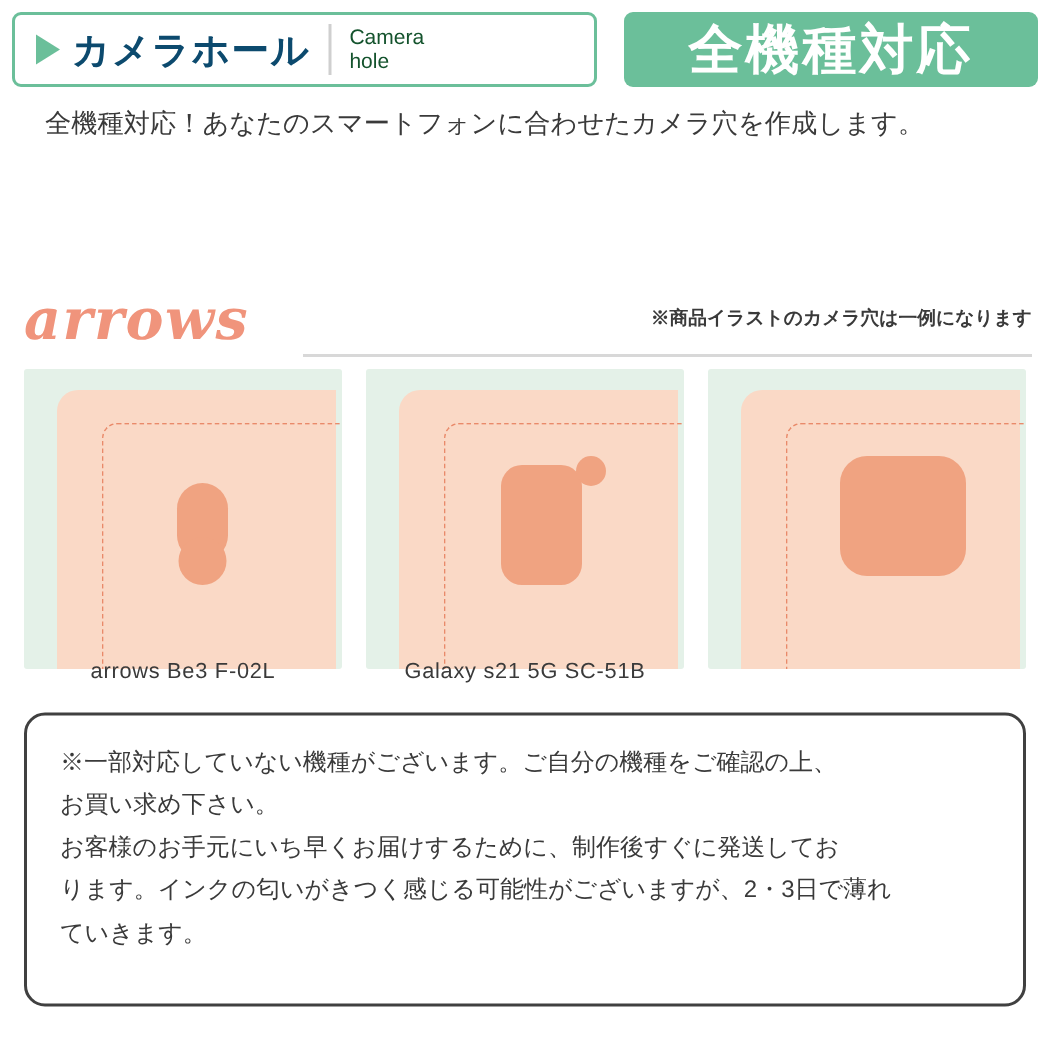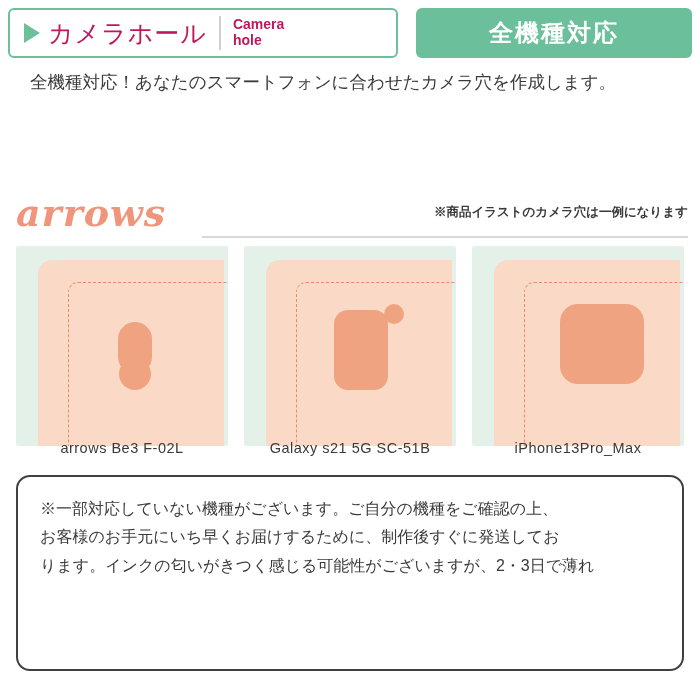--- a/index.html
+++ b/index.html
@@ -53,59 +53,59 @@
     height: 0;
     border-left: 16px solid #6bbf9a;
     border-top: 10px solid transparent;
     border-bottom: 10px solid transparent;
     margin-right: 8px;
     flex: 0 0 auto;
   }
 
   .header-jp {
     font-size: 25px;
-    font-weight: normal;
+    font-weight: bold;
     letter-spacing: 1px;
-    color: #be185d;
+    color: #0c4a6e;
     white-space: nowrap;
   }
 
   .header-divider {
     width: 2px;
     height: 34px;
     background: #cfcfcf;
     margin: 0 12px;
     flex: 0 0 auto;
   }
 
   .header-en {
     font-size: 14px;
-    font-weight: bold;
-    color: #be185d;
+    font-weight: normal;
+    color: #14532d;
     line-height: 1.12;
     white-space: pre-line;
   }
 
   .header-right {
     position: absolute;
     right: 0;
     top: 0;
     width: 276px;
     height: 50px;
     background: #6bbf9a;
     border-radius: 6px;
     display: flex;
     align-items: center;
     justify-content: center;
     box-sizing: border-box;
   }
 
   .header-right-text {
     color: #ffffff;
-    font-size: 24px;
+    font-size: 36px;
     font-weight: bold;
     letter-spacing: 2px;
   }
 
   
   .intro {
     position: absolute;
     top: 68px;
     left: 30px;
     width: 676px;
@@ -324,21 +324,22 @@
       <div class="phone-body">
         <div class="phone-inner"></div>
         <div class="hole hole-square"></div>
       </div>
     </div>
 
   </div>
 
   <div class="card-label label-0">arrows Be3 F-02L</div>
   <div class="card-label label-1">Galaxy s21 5G SC-51B</div>
-  <div class="card-label label-2">iPhone13Pro_Max</div>
 
   <div class="notice">
     <p>※一部対応していない機種がございます。ご自分の機種をご確認の上、</p>
+    <p>お買い求め下さい。</p>
     <p>お客様のお手元にいち早くお届けするために、制作後すぐに発送してお</p>
     <p>ります。インクの匂いがきつく感じる可能性がございますが、2・3日で薄れ</p>
+    <p>ていきます。</p>
   </div>
 
 </div>
 
 </body></html>

